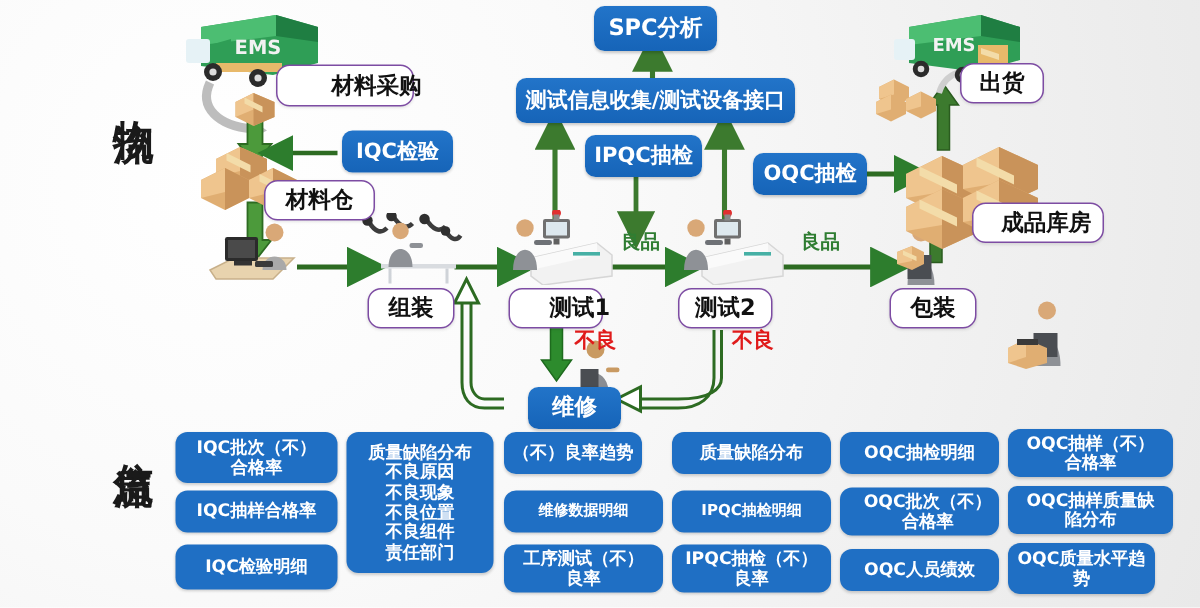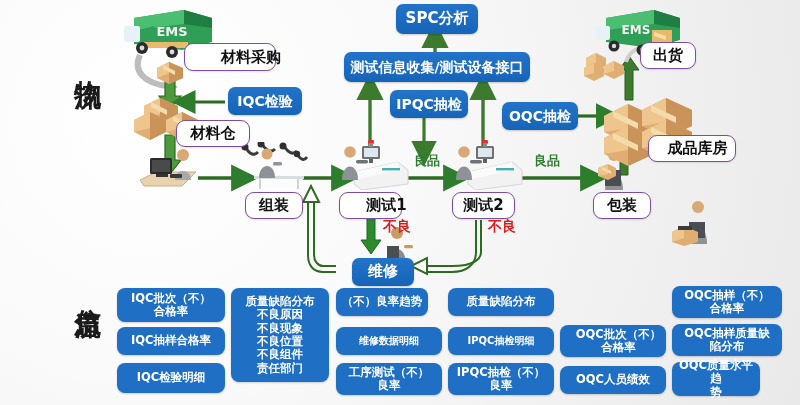--- a/index.html
+++ b/index.html
@@ -348,24 +348,25 @@
   <div class="chip" style="left:336px;top:288px;width:92px;height:28px;font-size:11.5px;">（不）良率趋势</div>
   <div class="chip" style="left:336px;top:327px;width:106px;height:28px;font-size:10px;">维修数据明细</div>
   <div class="chip" style="left:336px;top:363px;width:106px;height:32px;font-size:11.5px;">工序测试（不）
 良率</div>
 
   <div class="chip" style="left:448px;top:288px;width:106px;height:28px;font-size:11.5px;">质量缺陷分布</div>
   <div class="chip" style="left:448px;top:327px;width:106px;height:28px;font-size:10px;">IPQC抽检明细</div>
   <div class="chip" style="left:448px;top:363px;width:106px;height:32px;font-size:11.5px;">IPQC抽检（不）
 良率</div>
 
+  <div class="chip" style="left:560px;top:288px;width:106px;height:28px;font-size:11.5px;">OQC抽检明细</div>
   <div class="chip" style="left:560px;top:325px;width:106px;height:32px;font-size:11.5px;padding-left:14px;">OQC批次（不）
 合格率</div>
   <div class="chip" style="left:560px;top:366px;width:106px;height:28px;font-size:11.5px;">OQC人员绩效</div>
 
   <div class="chip" style="left:672px;top:286px;width:110px;height:32px;font-size:11.5px;">OQC抽样（不）
 合格率</div>
-  <div class="chip" style="left:672px;top:324px;width:110px;height:32px;font-size:11.5px;">OQC抽样质量缺
+  <div class="chip" style="left:672px;top:324px;width:110px;height:32px;font-size:11.5px;border-radius:6px;">OQC抽样质量缺
 陷分布</div>
-  <div class="chip" style="left:672px;top:362px;width:88px;height:34px;font-size:11.5px;">OQC质量水平趋
+  <div class="chip" style="left:672px;top:362px;width:98px;height:34px;font-size:11.5px;">OQC质量水平趋
 势</div>
 
 </div>
 
 </body></html>

